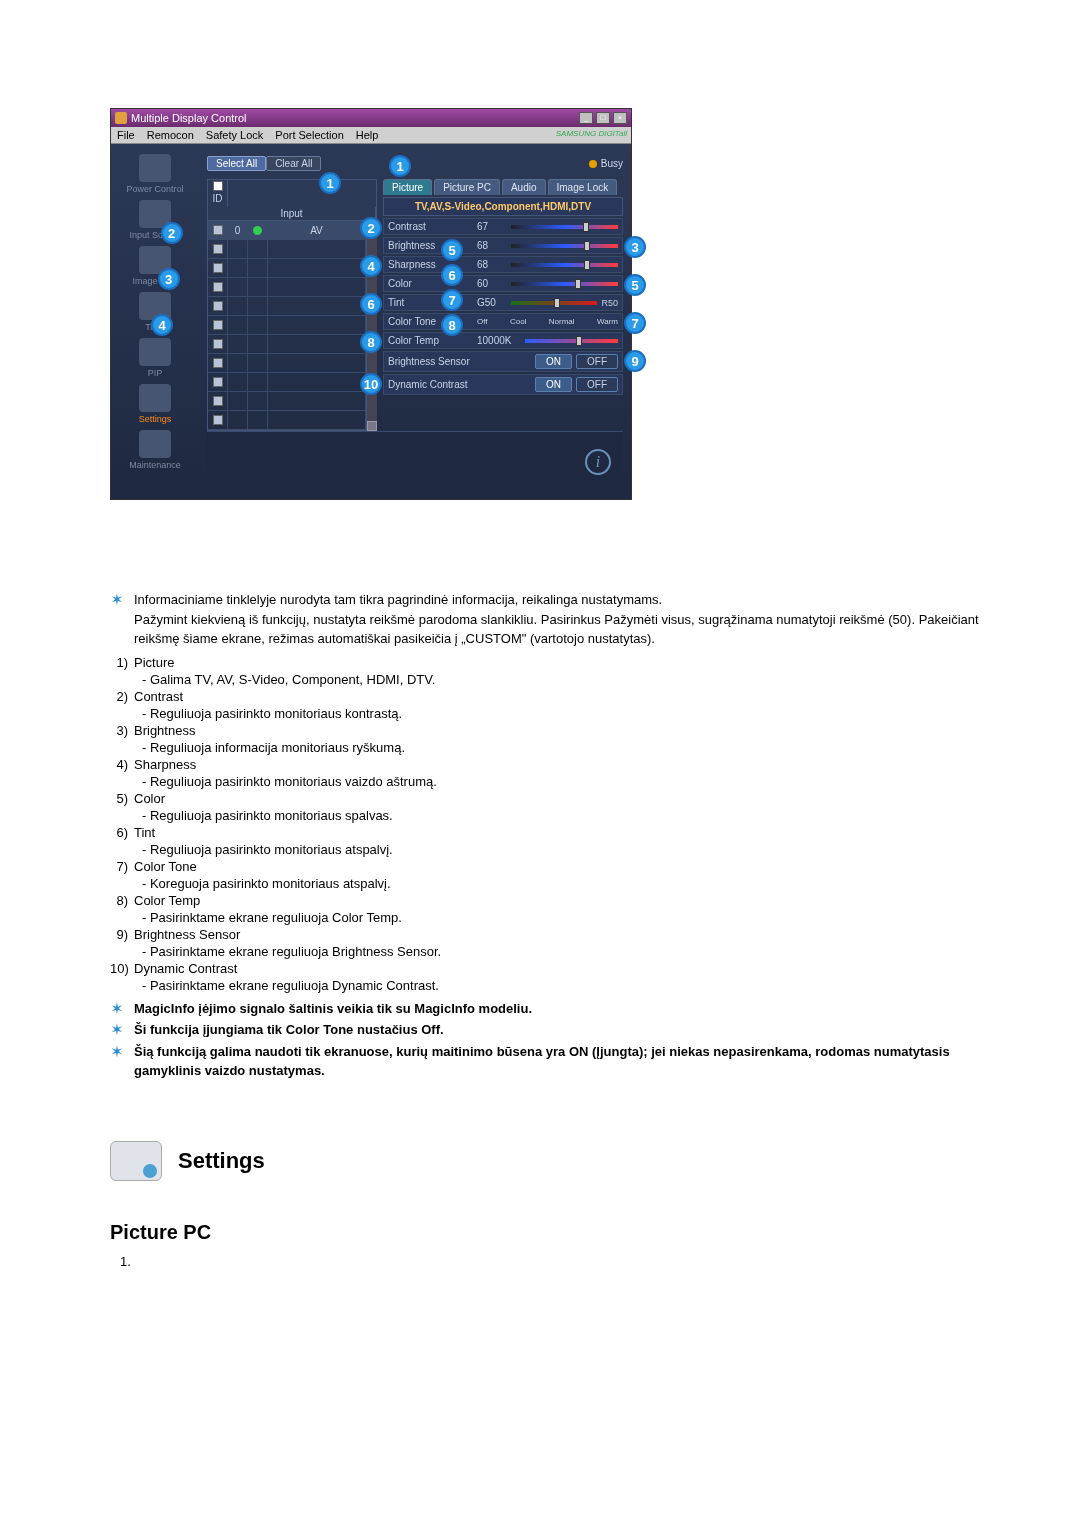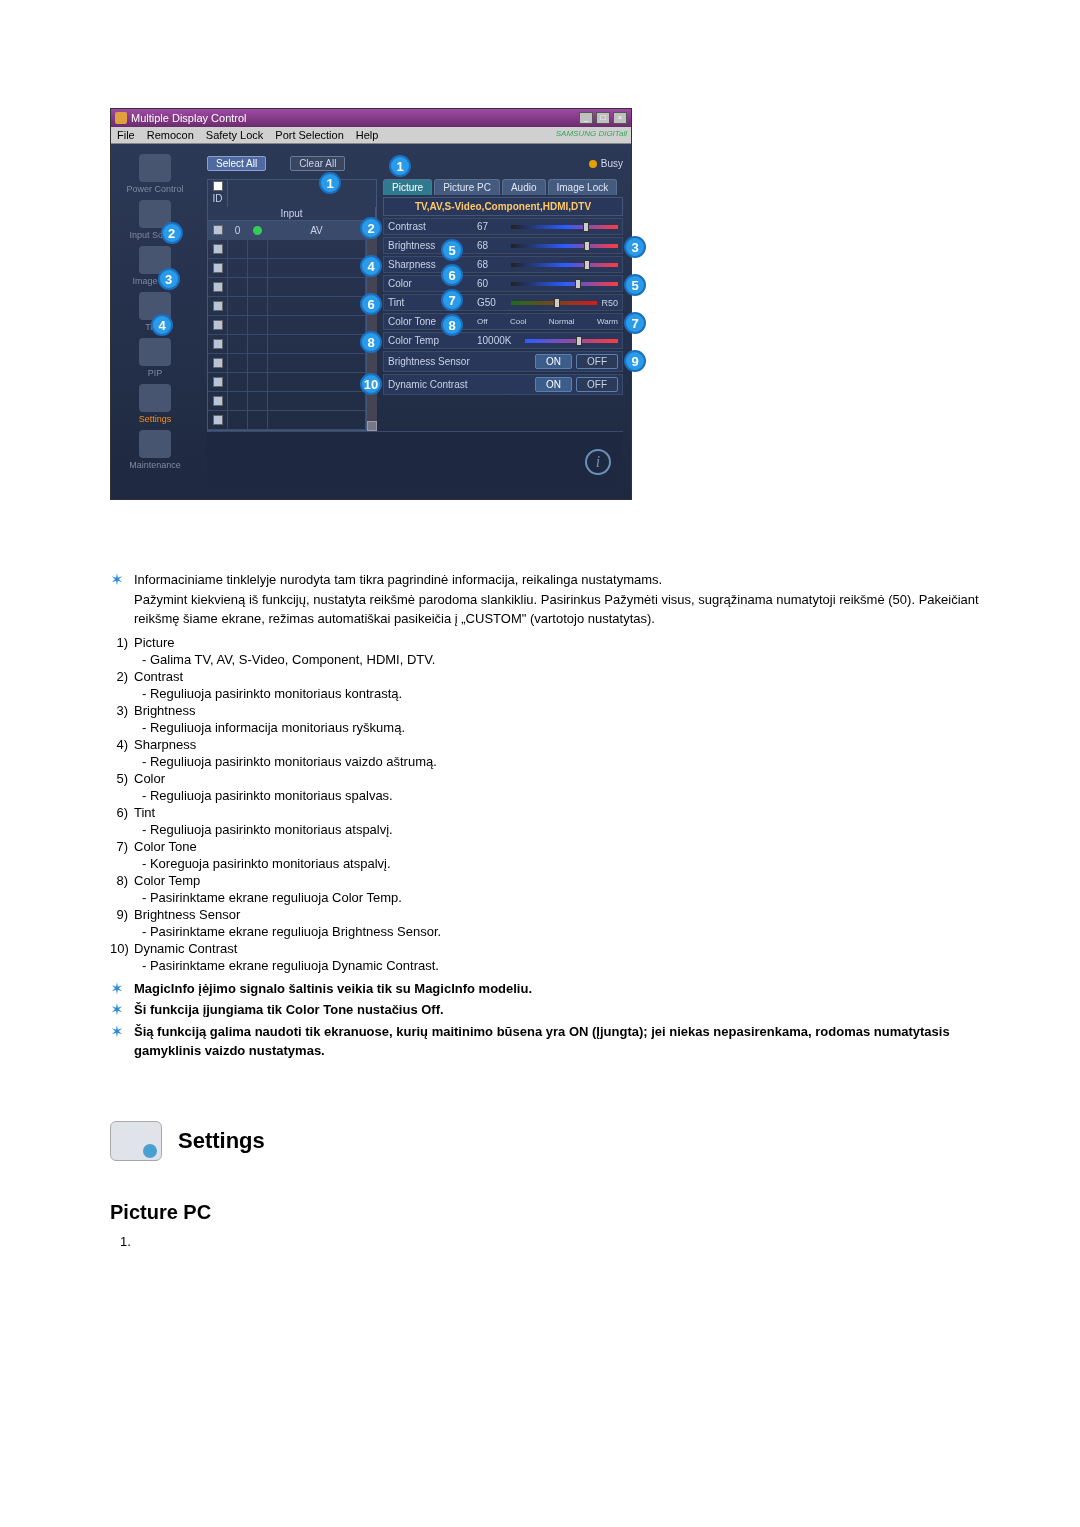--- a/index.html
+++ b/index.html
@@ -11,21 +11,21 @@
     width: 1080px;
     padding: 108px 60px 60px 110px;
   }
 
   
   .app-window {
     width: 522px;
     border: 1px solid #333;
     background: #2a3550;
     position: relative;
-    margin-bottom: 70px;
+    margin-bottom: 90px;
   }
   .titlebar {
     background: linear-gradient(to bottom, #a04aa5, #6a2c6d);
     color: #fff;
     font-size: 11px;
     display: flex;
     align-items: center;
     justify-content: space-between;
     padding: 2px 4px;
     height: 18px;
@@ -54,21 +54,21 @@
     padding: 10px 0;
     display: flex;
     flex-direction: column;
     align-items: center;
     gap: 6px;
   }
   .sb-item { display: flex; flex-direction: column; align-items: center; font-size: 9px; color: #7e8aa0; position: relative; }
   .sb-item.active { color: #ff8c1a; }
   .sb-icon { width: 32px; height: 28px; background: #475570; border-radius: 4px; margin-bottom: 2px; display: flex; align-items: center; justify-content: center; }
   .main-area { flex: 1; padding: 12px 8px 8px; position: relative; }
-  .topbtns { display: flex; gap: 24px; align-items: center; font-size: 10px; }
+  .topbtns { display: flex; gap: 0; align-items: center; font-size: 10px; }
   .pillbtn {
     background: #3a4660; border: 1px solid #6a7a9a; color: #c8d2e8; padding: 1px 8px; border-radius: 2px; font-size: 10px;
   }
   .pillbtn.sel { background: #4f6aa0; border-color: #8aa0d0; color: #fff; }
   .busy { display: flex; align-items: center; gap: 4px; margin-left: auto; color: #cfd8ee; font-size: 10px; }
   .busy-dot { width: 8px; height: 8px; border-radius: 50%; background: #e5a000; }
   .content-row { display: flex; gap: 6px; margin-top: 8px; }
   .grid-panel { width: 170px; }
   .grid-header { display: flex; background: #2c3a58; font-size: 10px; color: #c8d2e8; text-align: center; border: 1px solid #44557a; flex-direction: column; }
   .gh-cell { border-right: 1px solid #44557a; padding: 1px 2px; display: flex; align-items: center; justify-content: center; }

